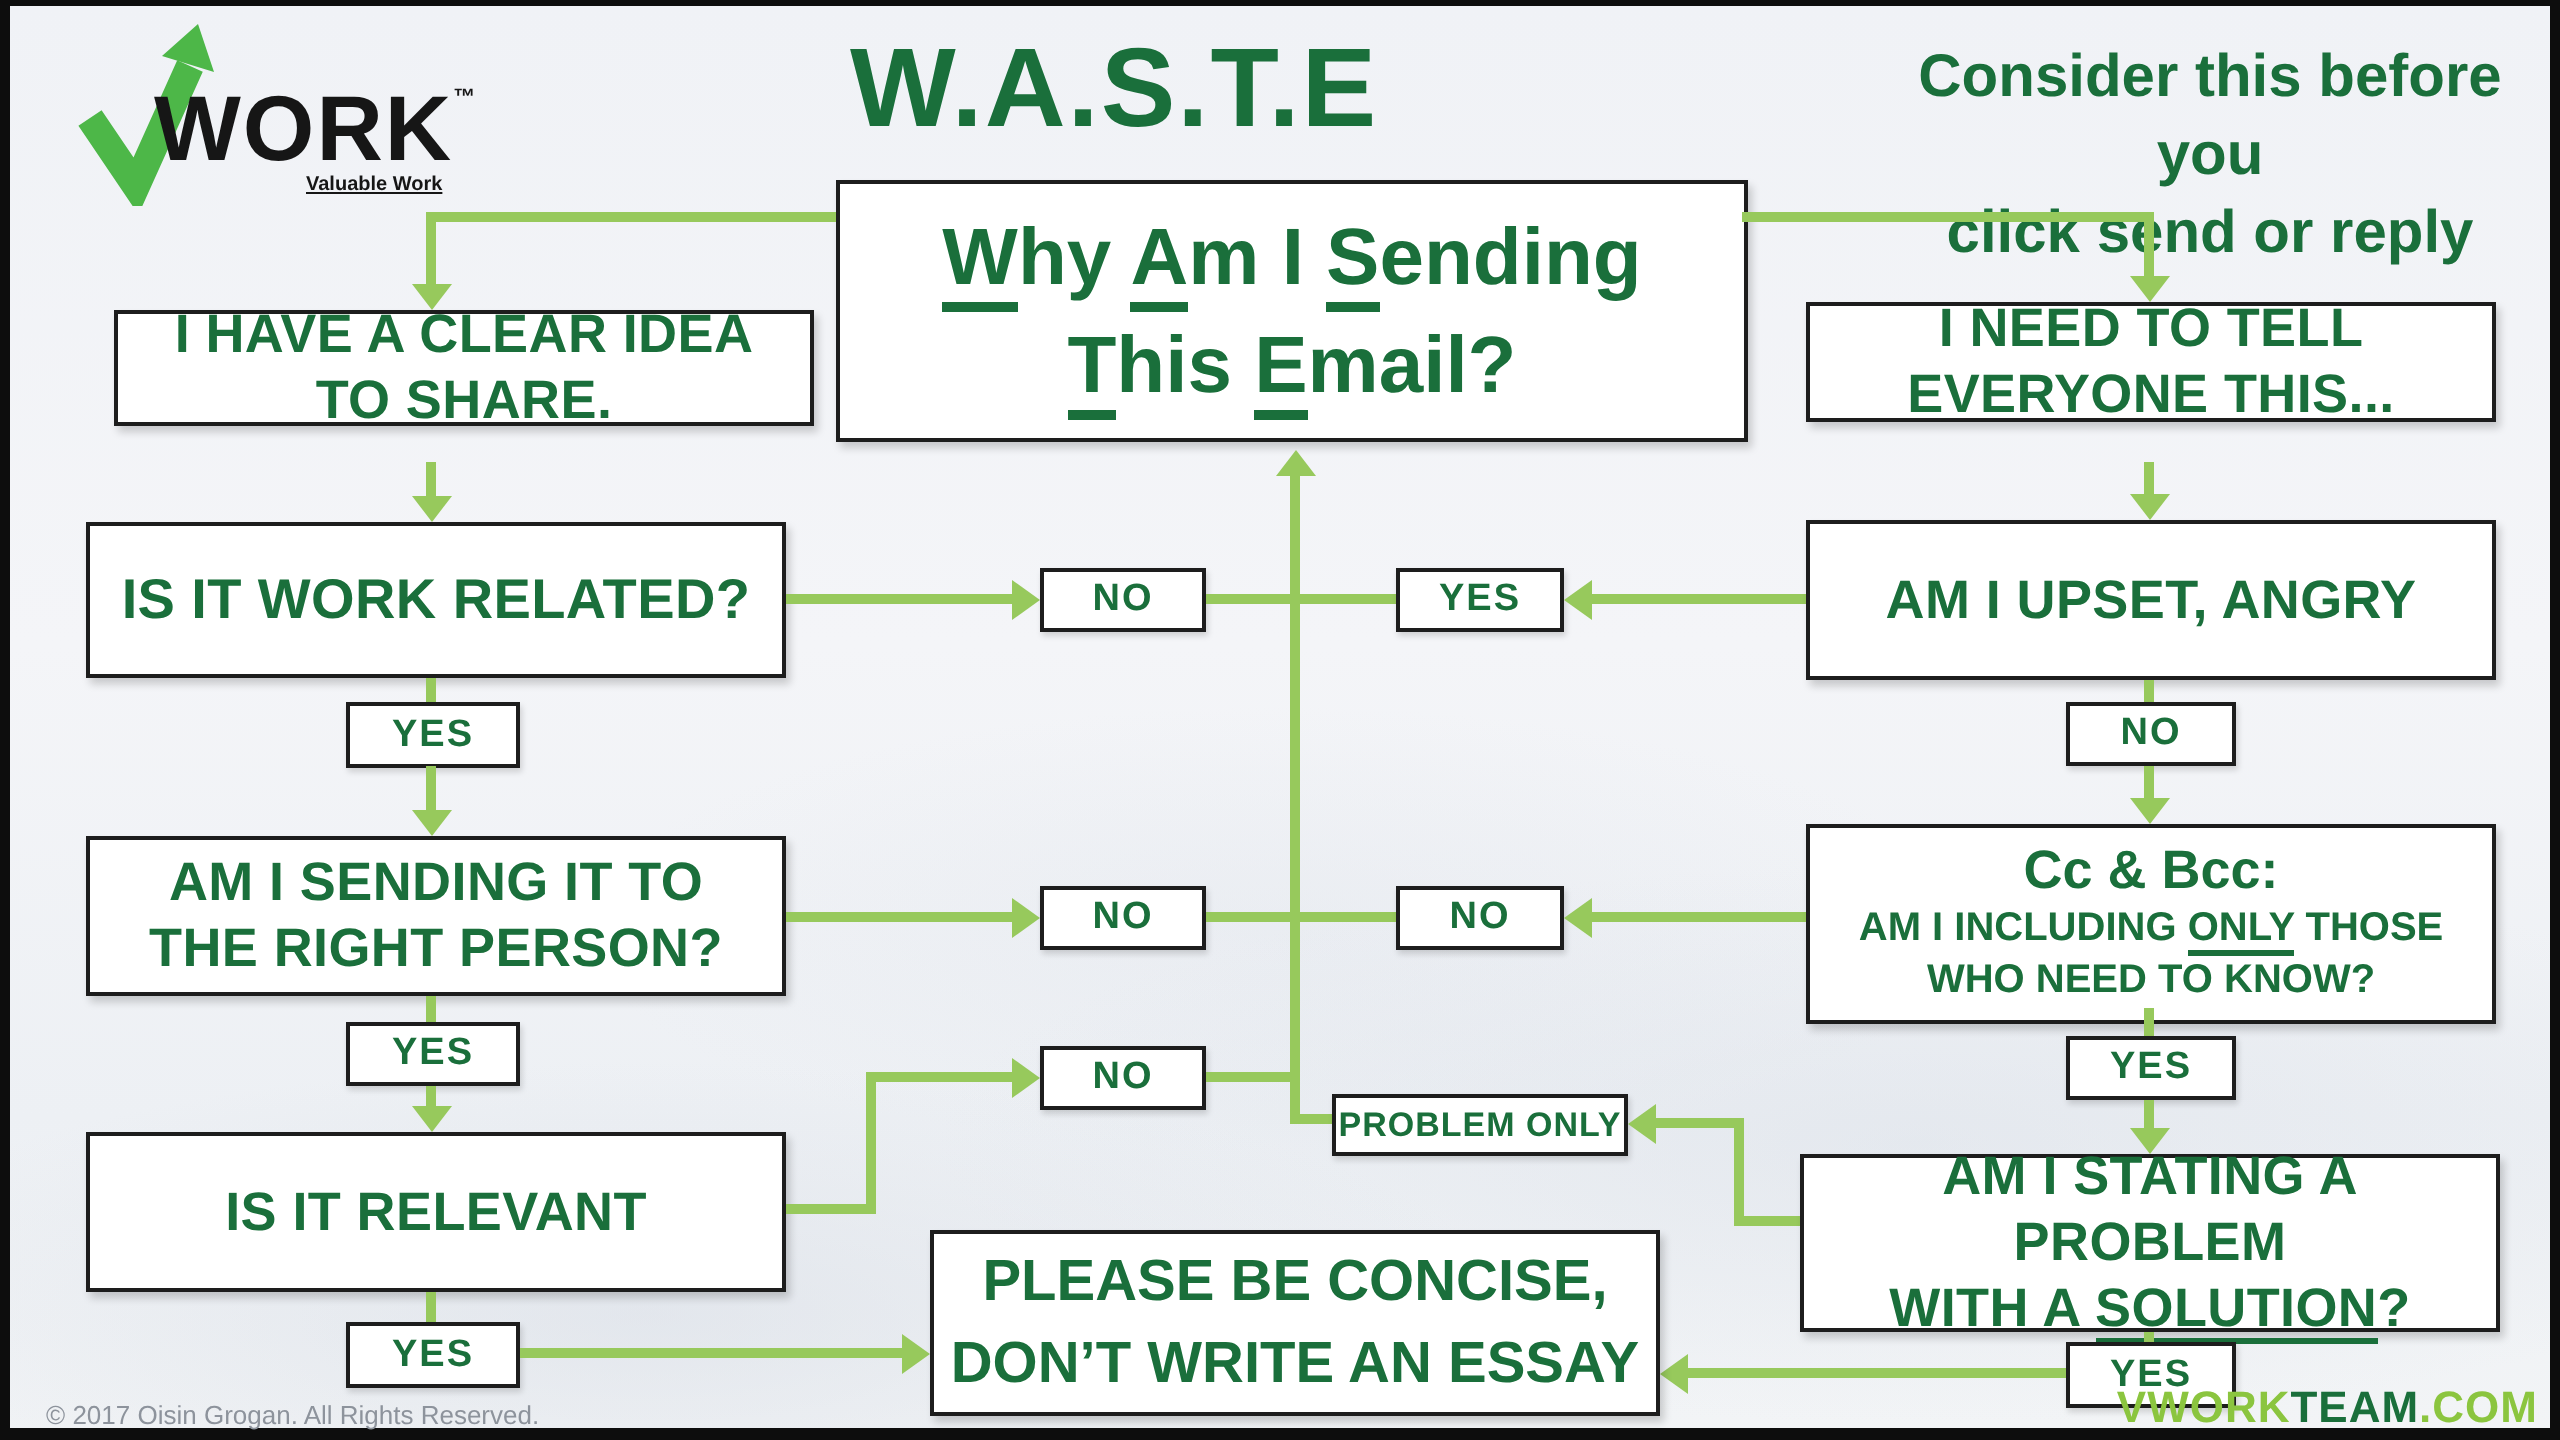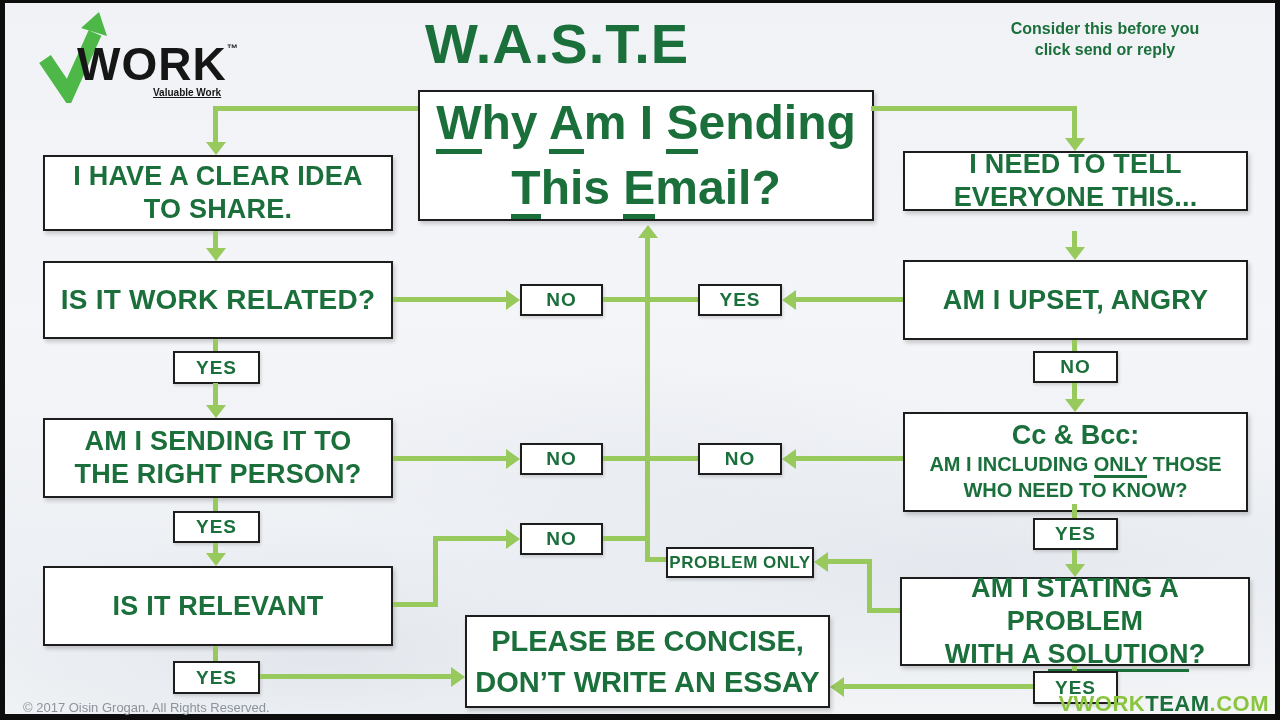--- a/index.html
+++ b/index.html
@@ -35,22 +35,22 @@
   .q{font-size:27px;line-height:1.22;letter-spacing:.2px;}
   .tag{font-size:19px;letter-spacing:1px;box-shadow:1px 2px 3px rgba(0,0,0,.15);}
   .tag.small{font-size:17px;letter-spacing:.5px;}
   .ul{border-bottom:5px solid currentColor;}
   .ul2{border-bottom:3px solid currentColor;}
 
   
   .waste{position:absolute;left:420px;top:8px;width:440px;text-align:left;
          color:var(--dg);font-size:56px;font-weight:bold;letter-spacing:1px;}
   .note{position:absolute;left:930px;top:16px;width:340px;text-align:center;
-        color:var(--dg);font-size:16px;font-weight:bold;line-height:1.3;}
-  .central{left:413px;top:87px;width:456px;height:131px;font-size:48px;line-height:1.35;font-weight:bold;}
+        color:var(--dg);font-size:30px;font-weight:bold;line-height:1.3;}
+  .central{left:413px;top:87px;width:456px;height:131px;font-size:40px;line-height:1.35;font-weight:bold;}
 
   
   .logo{position:absolute;left:26px;top:8px;width:220px;height:90px;}
   .logo svg{position:absolute;left:0;top:0;}
   .logo-word{position:absolute;left:46px;top:26px;font-size:46px;font-weight:bold;
              letter-spacing:1px;color:#161616;}
   .logo-tm{font-size:11px;font-weight:bold;vertical-align:28px;letter-spacing:0;}
   .logo-tag{position:absolute;left:122px;top:76px;font-size:10px;color:#161616;
             text-decoration:underline;font-weight:bold;}
 
@@ -91,21 +91,21 @@
   </div>
 
   <div class="hl" style="left:211px;top:103px;width:202px;"></div>
   <div class="vl" style="left:208px;top:103px;height:38px;"></div>
   <div class="arr d" style="left:201px;top:139px;"></div>
 
   <div class="hl" style="left:866px;top:103px;width:206px;"></div>
   <div class="vl" style="left:1067px;top:103px;height:34px;"></div>
   <div class="arr d" style="left:1060px;top:135px;"></div>
 
-  <div class="box q" style="left:38px;top:152px;width:350px;height:76px;">
+  <div class="box q" style="left:52px;top:152px;width:350px;height:58px;">
     <div>I HAVE A CLEAR IDEA</div>
     <div>TO SHARE.</div>
   </div>
   <div class="vl" style="left:208px;top:228px;height:20px;"></div>
   <div class="arr d" style="left:201px;top:245px;"></div>
 
   <div class="box q" style="left:38px;top:258px;width:350px;height:78px;font-size:28px;">
     <div>IS IT WORK RELATED?</div>
   </div>
   <div class="vl" style="left:208px;top:336px;height:14px;"></div>

